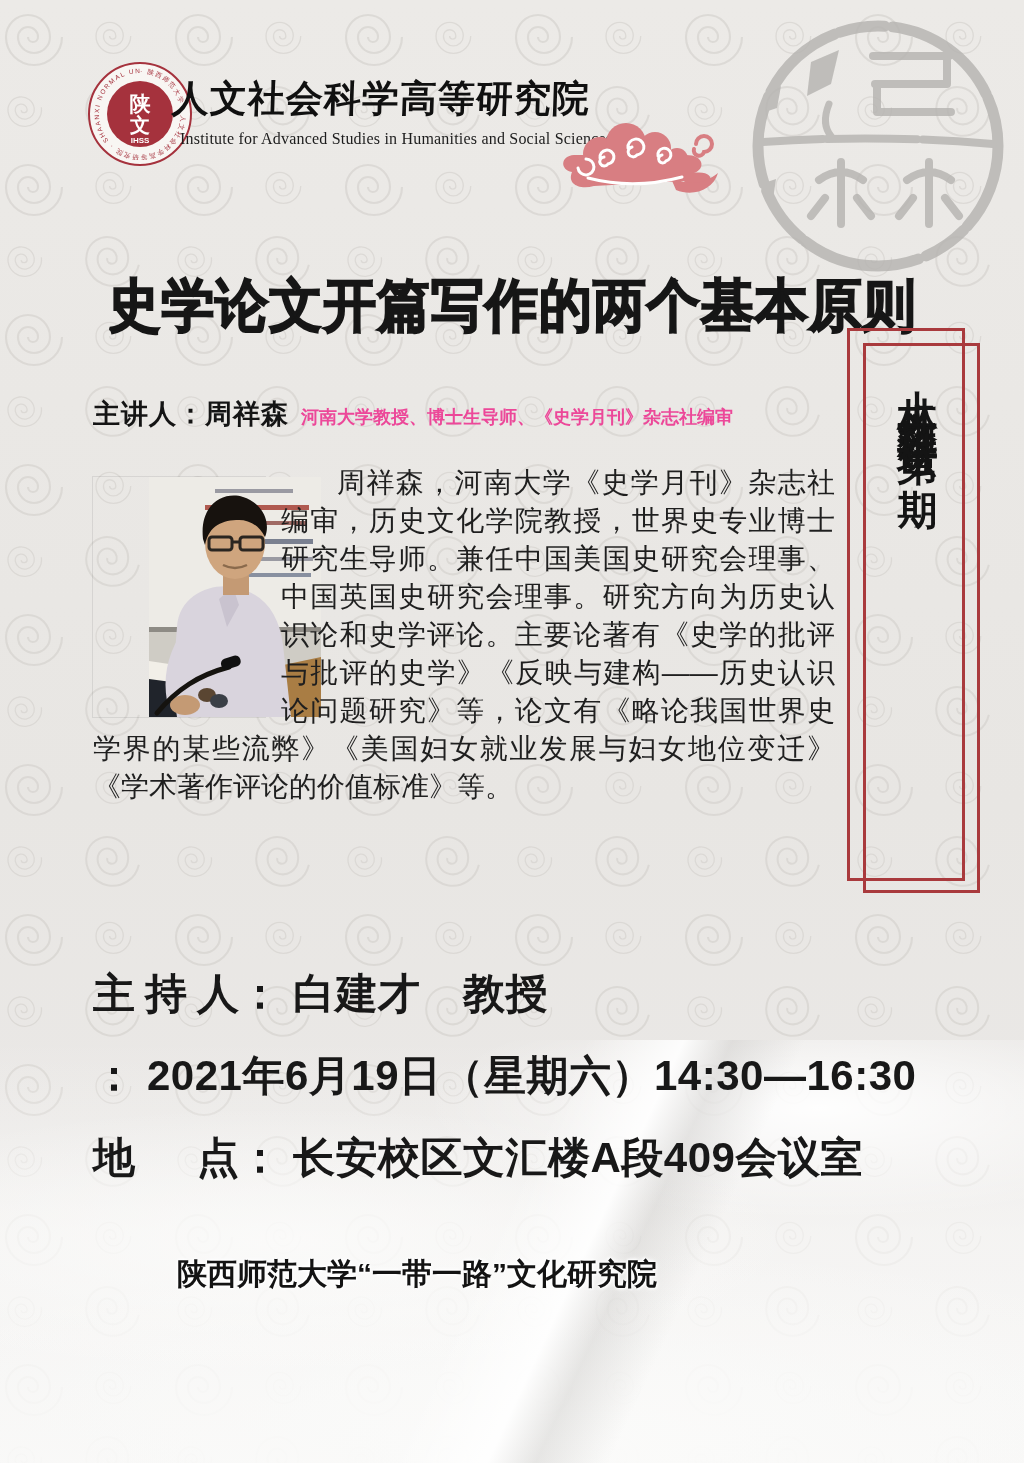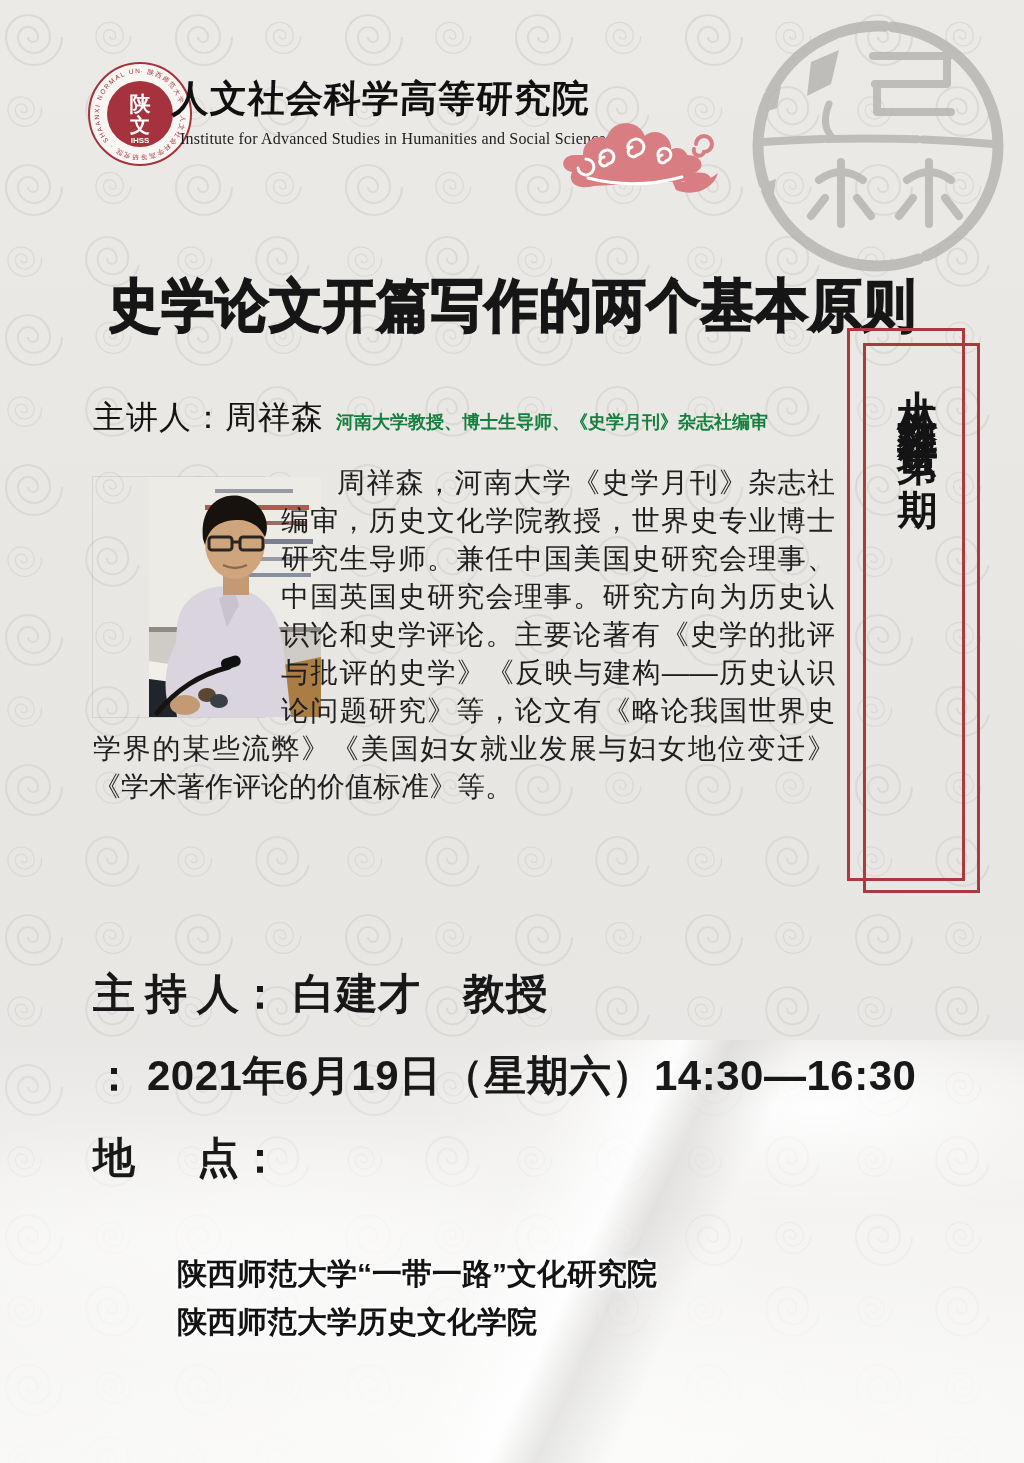--- a/index.html
+++ b/index.html
@@ -29,22 +29,22 @@
     font-size:37px;letter-spacing:1px;color:#101010;transform:skewX(-2deg);}
   .brand-en{font-family:"Liberation Serif",serif;font-size:16px;color:#1c1c1c;
     margin-top:6px;margin-left:8px;letter-spacing:.2px;}
   #cloud{left:554px;top:118px;z-index:2;}
   
   #main-title{left:0;top:230px;width:1024px;text-align:center;z-index:2;
     font-size:57px;font-weight:900;letter-spacing:1px;color:#161616;
     -webkit-text-stroke:1.8px #161616;transform:scaleX(.93);transform-origin:center;}
   
   #speaker-row{left:93px;top:396px;z-index:2;display:flex;align-items:baseline;white-space:nowrap;}
-  .speaker-main{font-size:32px;font-weight:400;letter-spacing:1px;color:#141414;}
-  .speaker-cred{font-size:18px;font-weight:700;margin-left:12px;color:#15803d;font-family:Liberation Serif, serif;}
+  .speaker-main{font-size:27px;font-weight:700;letter-spacing:1px;color:#141414;}
+  .speaker-cred{font-size:18px;font-weight:700;margin-left:12px;color:#ec4899;font-family:Liberation Serif, serif;}
   
   #bio-wrap{left:93px;top:464px;width:742px;z-index:2;}
   #bio-wrap p{margin:0;font-size:28px;line-height:38px;color:#1f1f1f;
     text-align:justify;text-indent:56px;}
   .photo-float{float:left;width:172px;height:240px;margin:13px 16px 10px 0;
     box-shadow:0 0 0 1px rgba(0,0,0,.08);}
   
   .banner-rect{position:absolute;border:3px solid #a93a3d;z-index:2;background:transparent;}
   #banner-rect-a{left:847px;top:328px;width:112px;height:547px;}
   #banner-rect-b{left:863px;top:343px;width:111px;height:544px;}
@@ -197,21 +197,21 @@
     <span class="detail-colon">：</span>
     <span class="detail-value">白建才　教授</span>
   </div>
   <div class="detail-row">
     <span class="detail-colon">：</span>
     <span class="detail-value">2021年6月19日（星期六）14:30—16:30</span>
   </div>
   <div class="detail-row">
     <span class="detail-label">地点</span>
     <span class="detail-colon">：</span>
+    <span class="detail-value">长安校区文汇楼A段409会议室</span>
   </div>
 </div>
 
 <div id="organizers" class="layer">
   <div class="org-items">
     <div class="org-item">陕西师范大学“一带一路”文化研究院</div>
-    <div class="org-item">陕西师范大学历史文化学院</div>
   </div>
 </div>
 
 </body></html>

